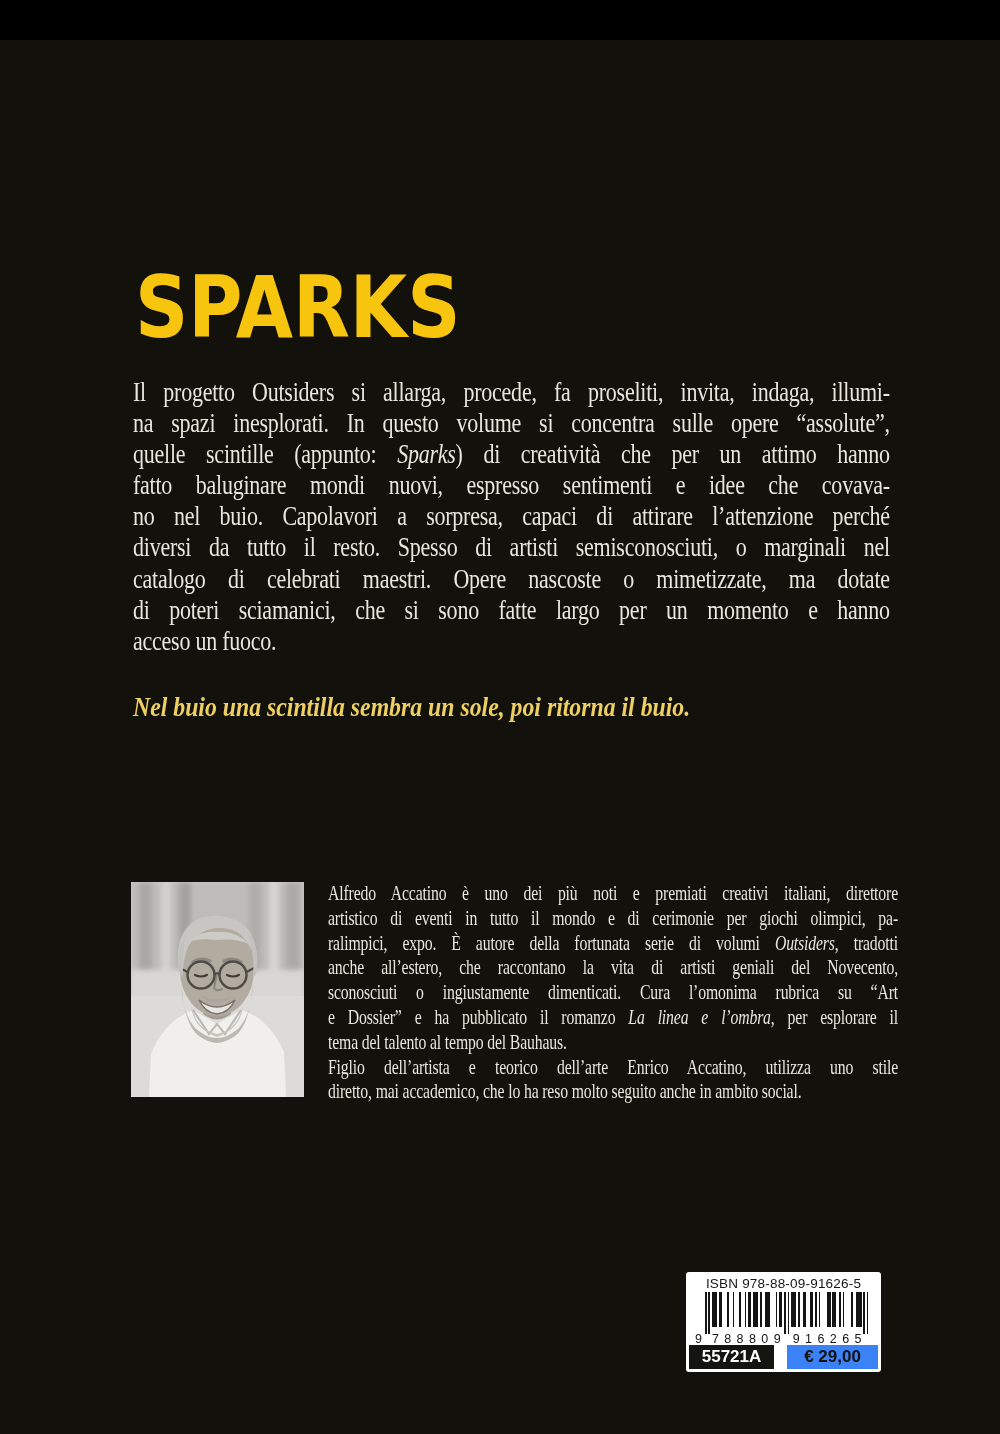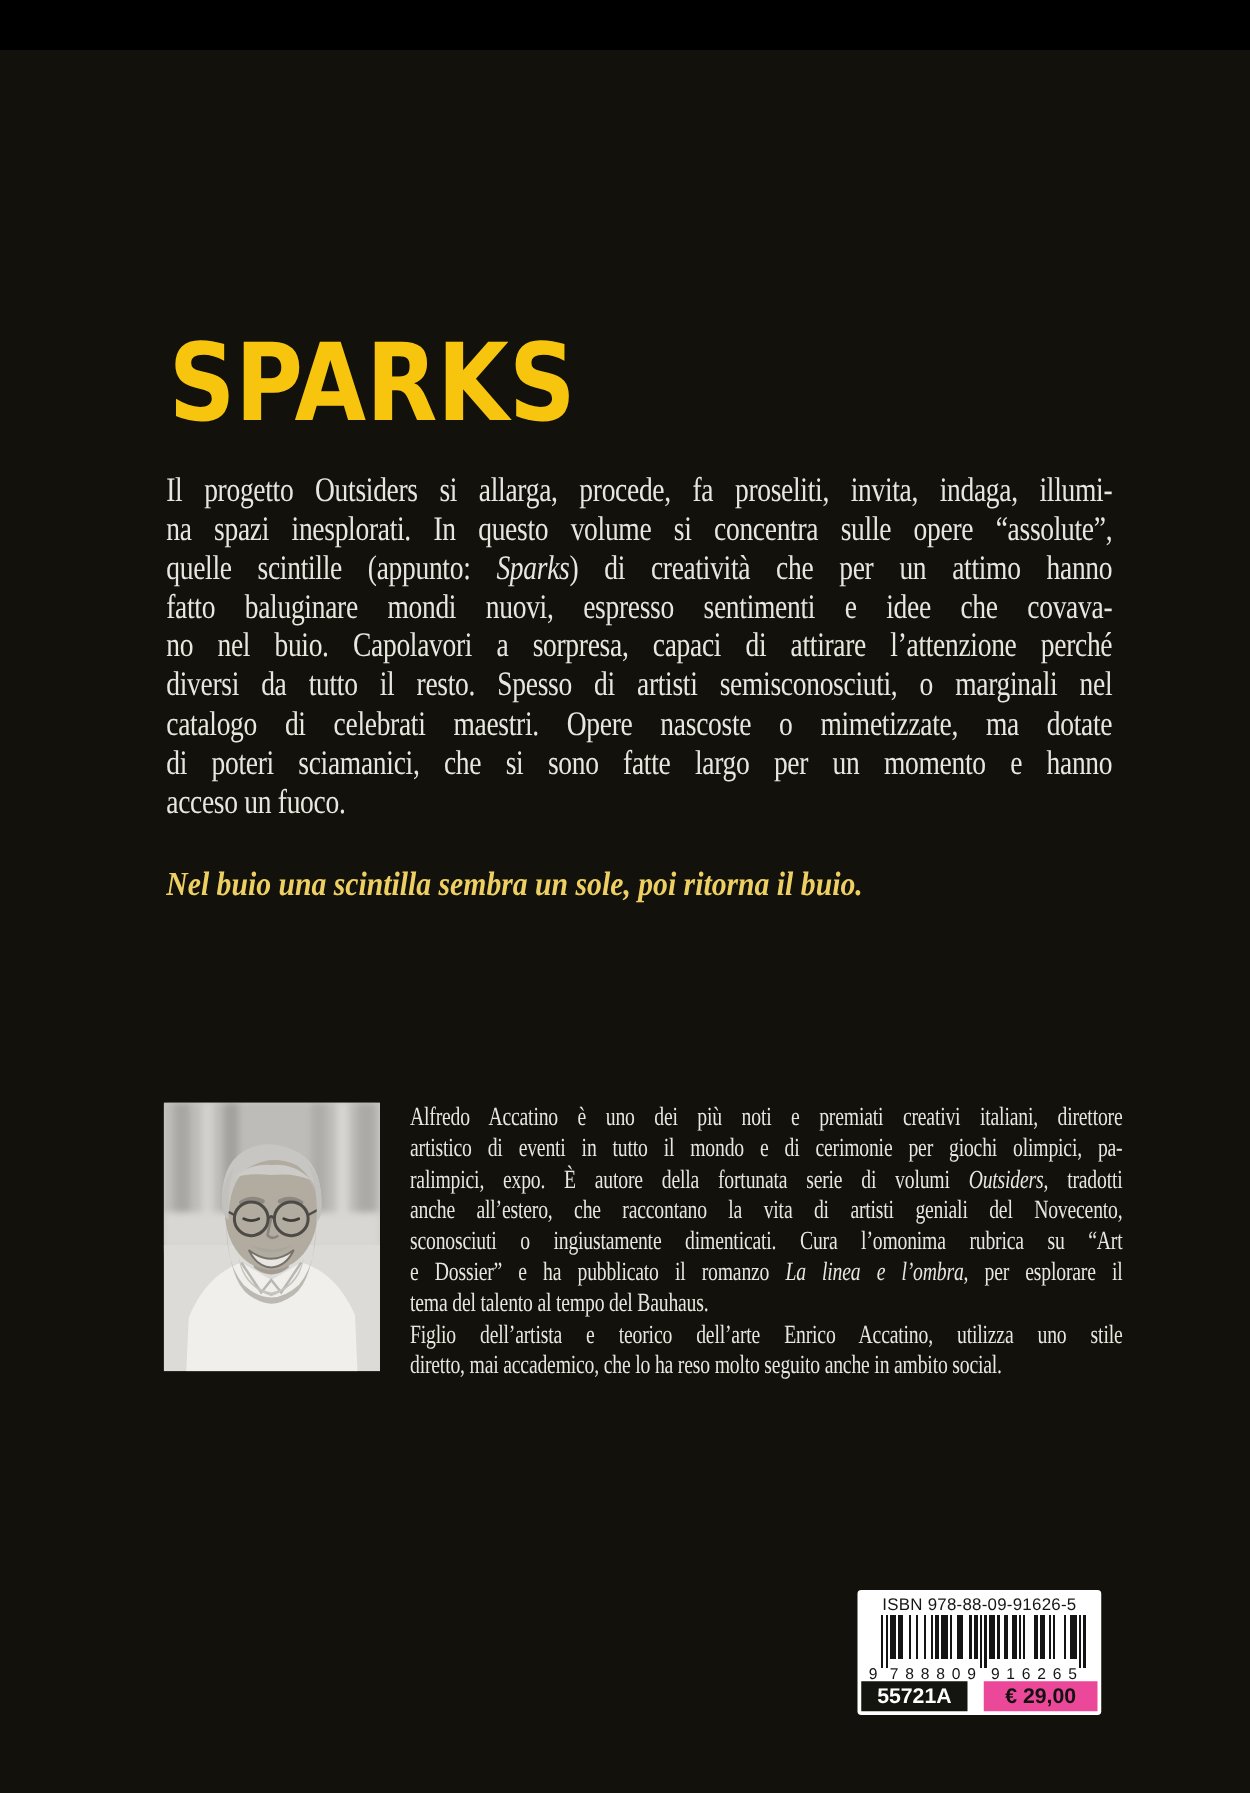--- a/index.html
+++ b/index.html
@@ -53,21 +53,21 @@
     letter-spacing:0.2px; line-height:15px; margin-top:1px;
   }
   .ean-wrap { flex:1; display:flex; justify-content:center; align-items:flex-start; }
   .label-bottom { display:flex; gap:13px; height:25px; }
   .code-cell {
     background:#15150f; color:#ffffff; flex:0 0 45%;
     display:flex; align-items:center; justify-content:center;
     font-weight:bold; font-size:17px;
   }
   .price-cell {
-    background:#ec4899; color:#111111; flex:1;
+    background:#3b82f6; color:#111111; flex:1;
     display:flex; align-items:center; justify-content:center;
     font-weight:bold; font-size:17px;
   }
 </style>
 </head>
 <body>
 
 <div class="page">
 
   <div class="title">SPARKS</div>

